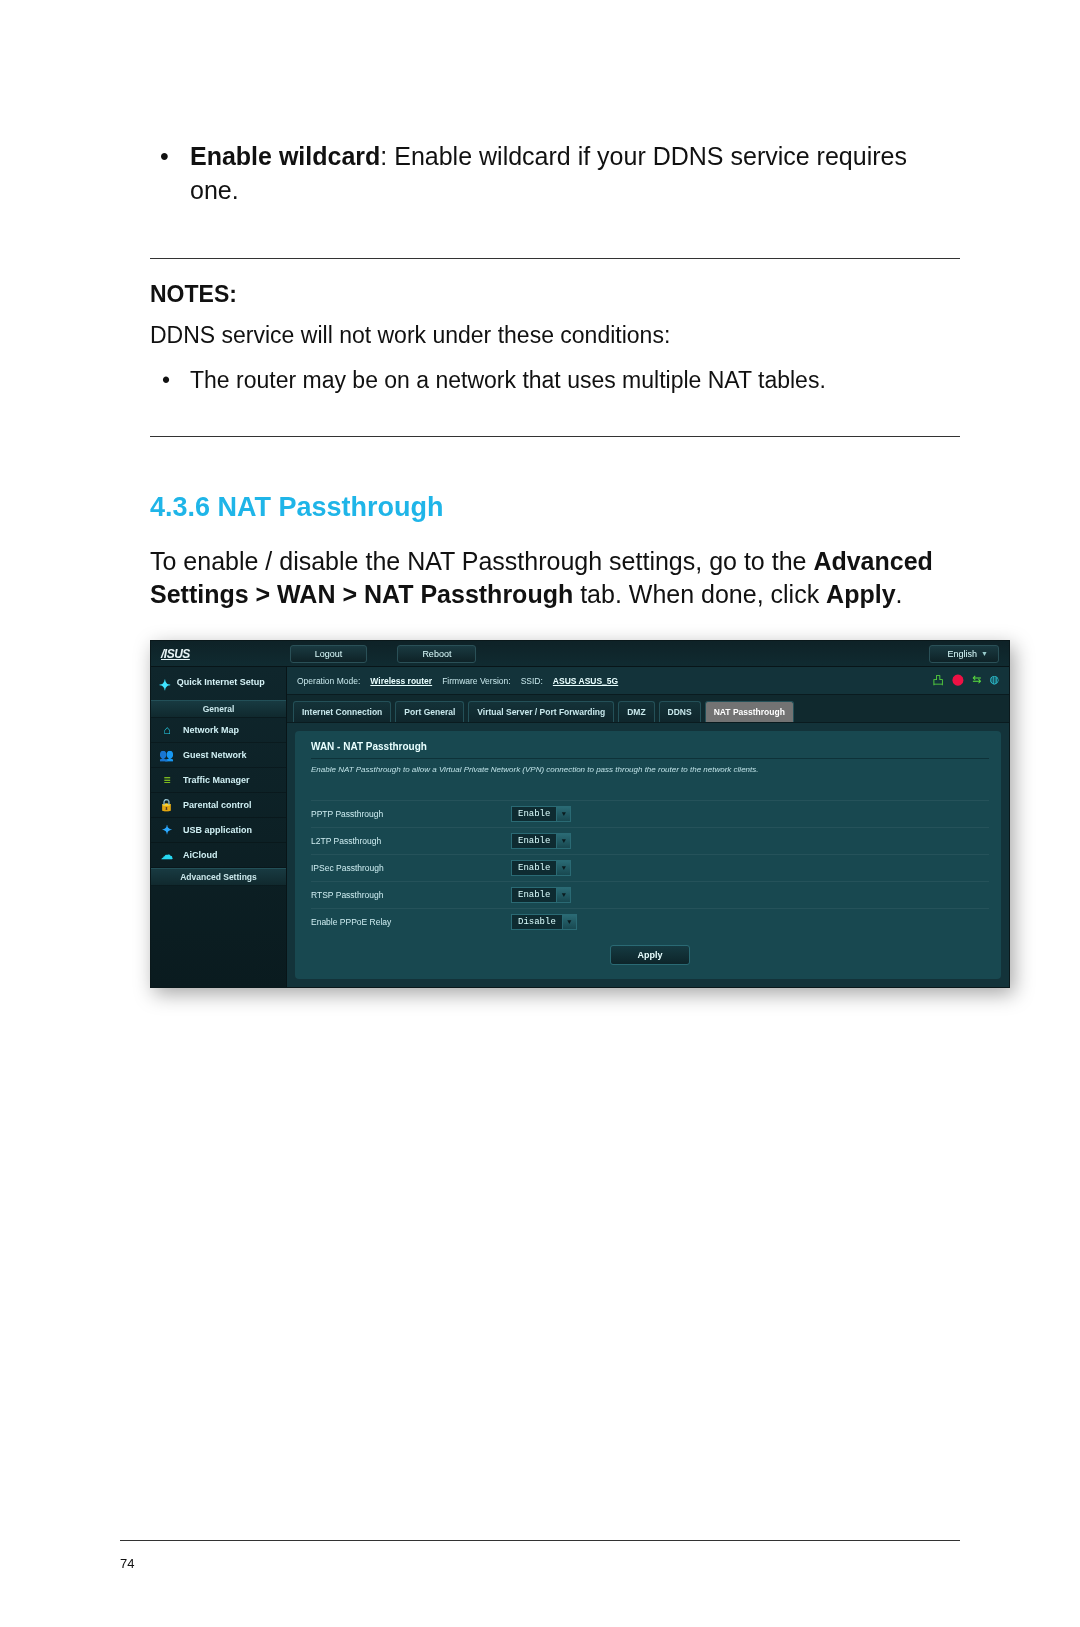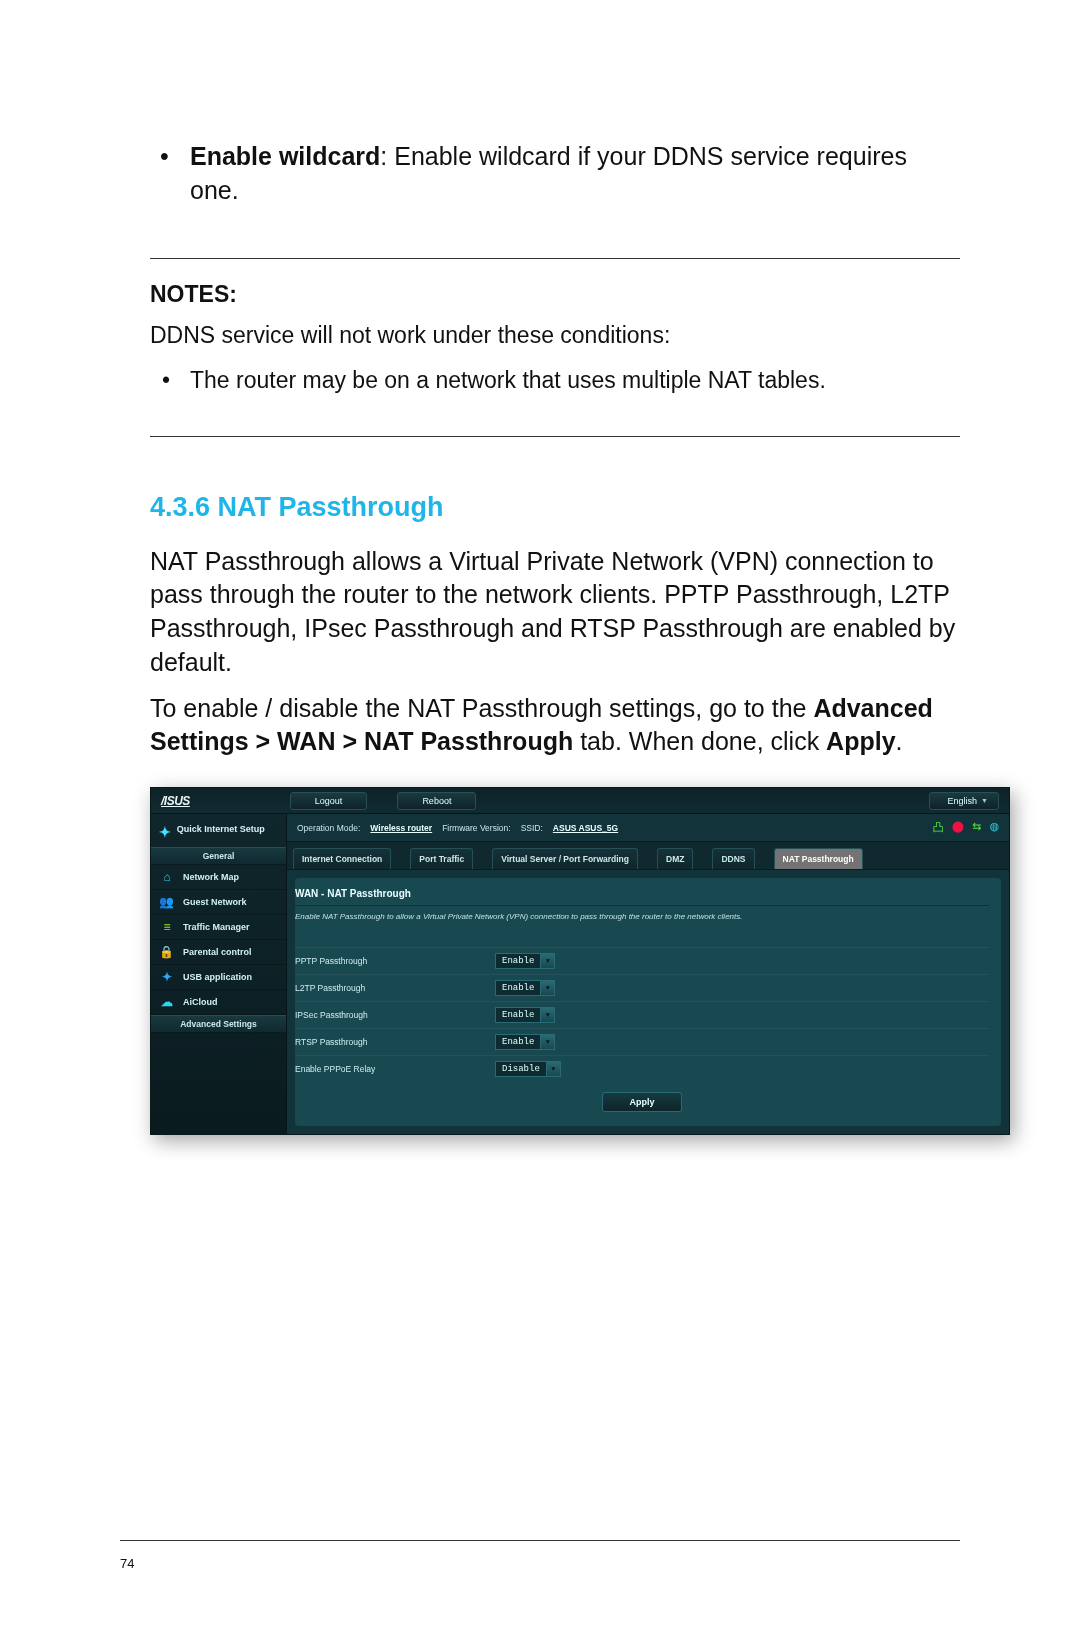--- a/index.html
+++ b/index.html
@@ -204,21 +204,21 @@
     display: flex;
     gap: 8px;
     font-size: 11px;
   }
   .st-red { color: #e14; }
   .st-green { color: #5adf3e; }
   .st-cyan { color: #2fd4e6; }
 
   .tabs {
     display: flex;
-    gap: 19px;
+    gap: 4px;
     padding: 6px 6px 0 6px;
     border-bottom: 1px solid #0a1b1f;
     background: #10292e;
   }
   .tab {
     background: linear-gradient(#143238,#0f262c);
     border: 1px solid #245058;
     border-bottom: none;
     padding: 5px 8px;
     font-size: 8.5px;
@@ -229,21 +229,21 @@
     white-space: nowrap;
   }
   .tab.active {
     background: #737373;
     color: #fff;
   }
   .panel {
     background: #184850;
     margin: 8px;
     border-radius: 4px;
-    padding: 10px 12px 14px 0;
+    padding: 10px 12px 14px 16px;
   }
   .panel-title {
     font-size: 10px;
     font-weight: 700;
     color: #e9ffff;
     padding-bottom: 6px;
     border-bottom: 1px solid #0e3239;
     margin-bottom: 6px;
   }
   .panel-desc {
@@ -331,21 +331,20 @@
   <div class="notes-box">
     <div class="notes-heading"><span>NOTES</span>:</div>
     <div class="notes-intro">DDNS service will not work under these conditions:</div>
     <ul class="notes-list">
       <li>The router may be on a network that uses multiple NAT tables.</li>
     </ul>
   </div>
 
   <div class="section-heading">4.3.6 NAT Passthrough</div>
 
-  <p class="body-para">NAT Passthrough allows a Virtual Private Network (VPN) connection to pass through the router to the network clients. PPTP Passthrough, L2TP Passthrough, IPsec Passthrough and RTSP Passthrough are enabled by default.</p>
 
   <p class="body-para">
     <span>To enable / disable the NAT Passthrough settings, go to the </span><b>Advanced Settings &gt; WAN &gt; NAT Passthrough</b><span> tab. When done, click </span><b>Apply</b><span>.</span>
   </p>
 
   <div class="shot-wrap">
     <div class="shot">
 
       <div class="shot-top">
         <span class="logo">/ISUS</span>
@@ -408,21 +407,21 @@
             <div class="status-icons">
               <span class="st-green">凸</span>
               <span class="st-red">⬤</span>
               <span class="st-green">⇆</span>
               <span class="st-cyan">◍</span>
             </div>
           </div>
 
           <div class="tabs">
             <div class="tab">Internet Connection</div>
-            <div class="tab">Port Traffic</div>
+            <div class="tab">Port General</div>
             <div class="tab">Virtual Server / Port Forwarding</div>
             <div class="tab">DMZ</div>
             <div class="tab">DDNS</div>
             <div class="tab active">NAT Passthrough</div>
           </div>
 
           <div class="panel">
             <div class="panel-title">WAN - NAT Passthrough</div>
             <div class="panel-desc">Enable NAT Passthrough to allow a Virtual Private Network (VPN) connection to pass through the router to the network clients.</div>
 

